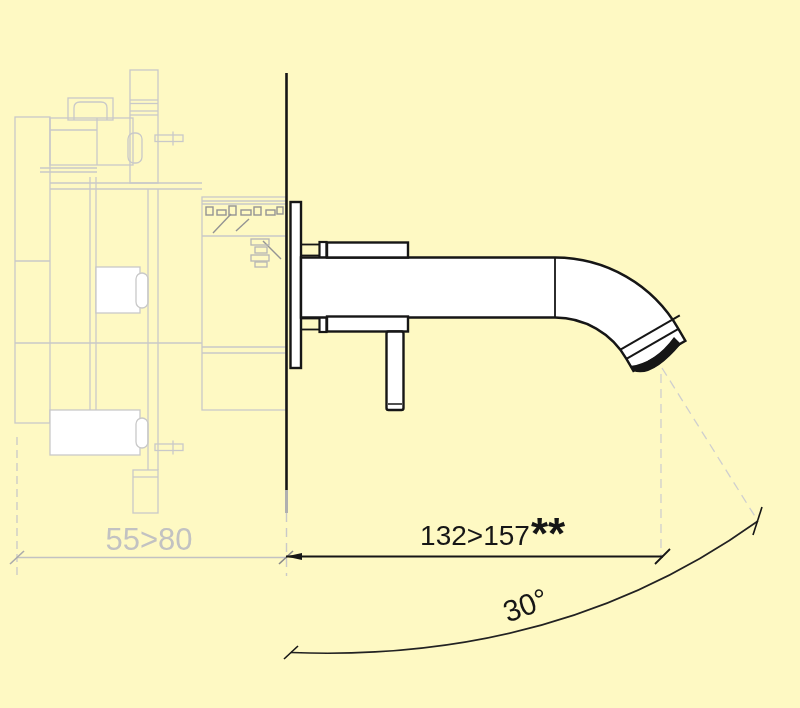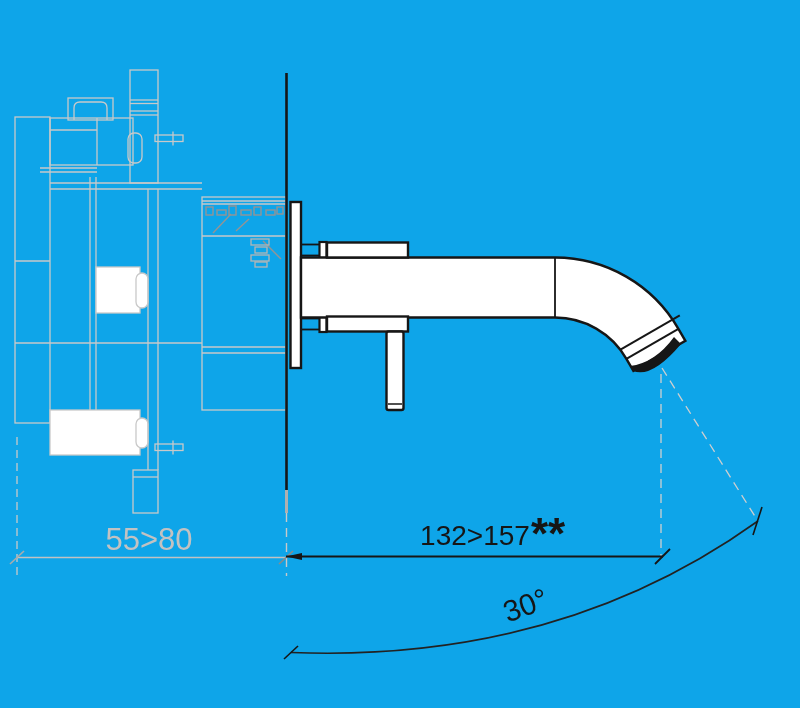--- a/index.html
+++ b/index.html
@@ -1,19 +1,19 @@
 <!DOCTYPE html>
 <html><head>
 <meta charset="utf-8">
 <style>
   html,body{margin:0;padding:0;background:#ffffff;}
   .canvas{
     position:relative;
     width:800px;height:708px;
-    background:#0ea5e9;
+    background:#fef9c3;
     font-family:"Liberation Sans", sans-serif;
     overflow:hidden;
   }
   svg{display:block;}
   text{font-family:"Liberation Sans", sans-serif;}
   .dim-black{fill:#161616;}
   .dim-gray{fill:#c2c2c2;}
 </style>
 </head>
 <body>

